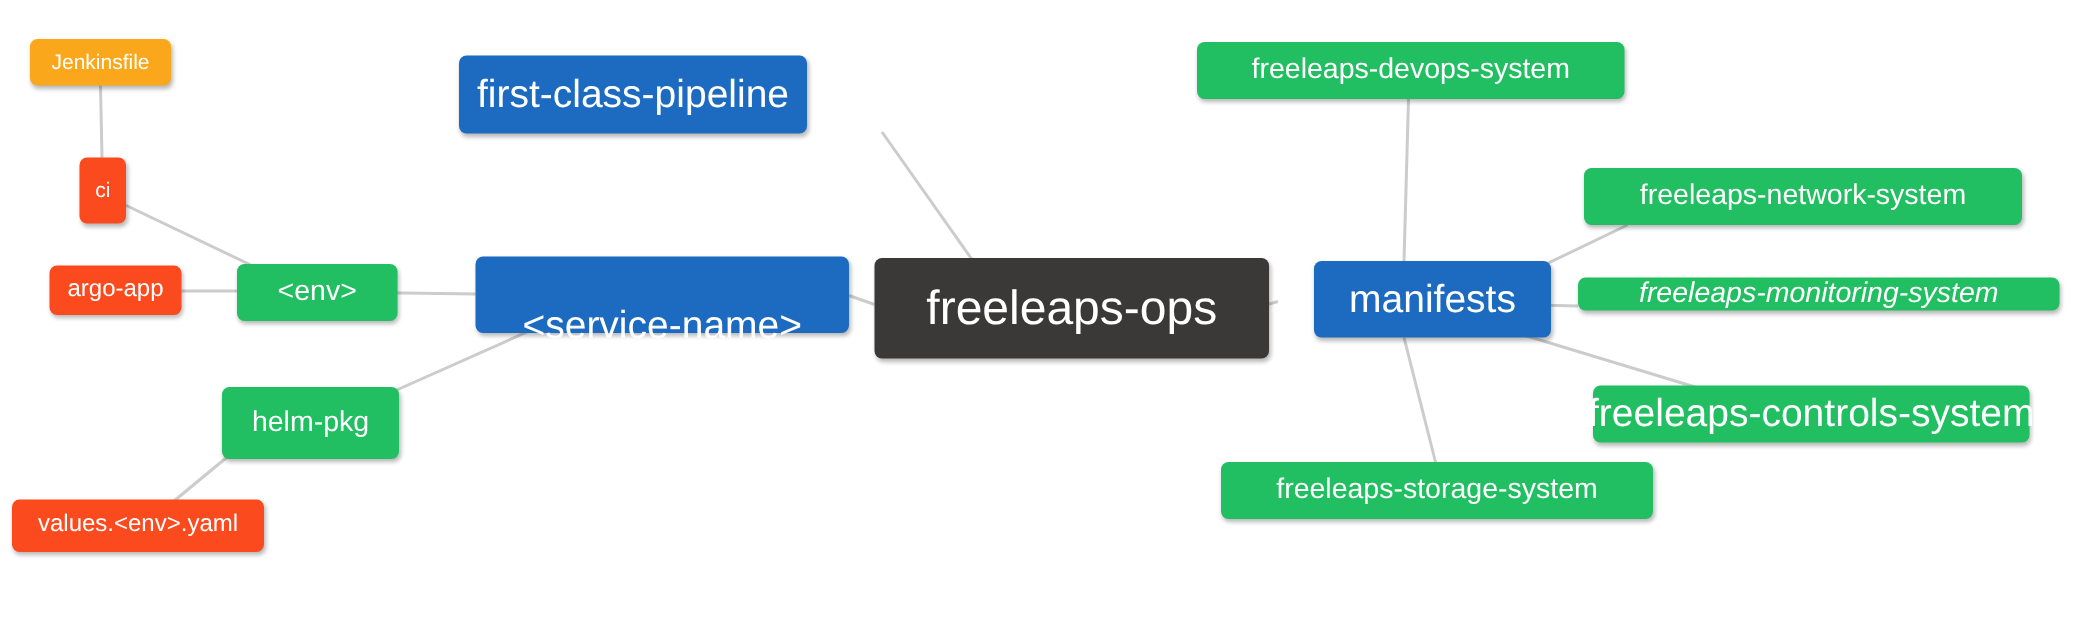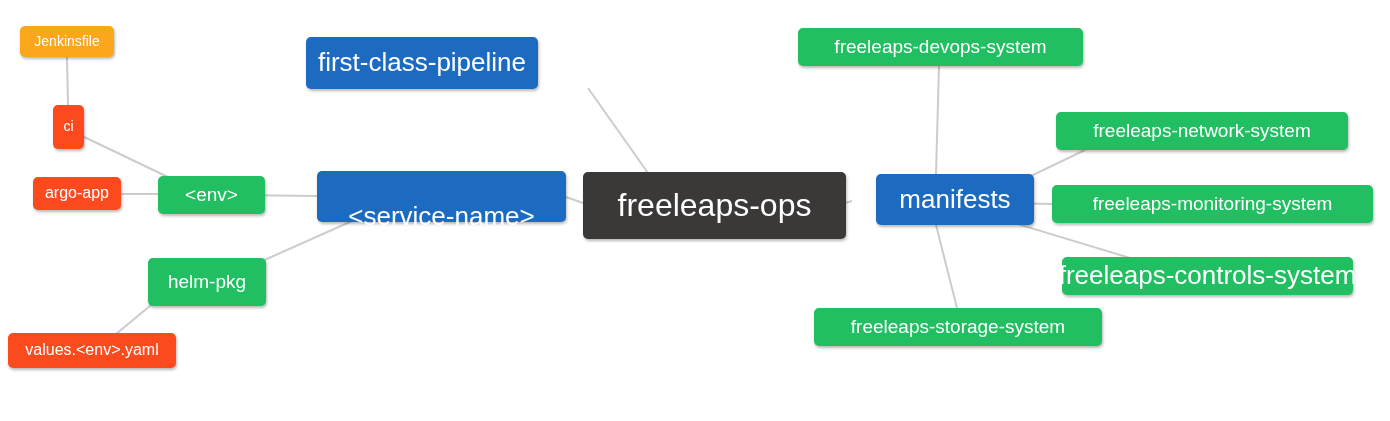--- a/index.html
+++ b/index.html
@@ -89,21 +89,21 @@
       </div>
       <div class="node" style="left: 852px; top: 174px; width: 158px; height: 51px; background: rgb(28, 107, 192); margin-left: 24px;">
         <span style="font-size: 26px;">manifests</span>
       </div>
       <div class="node" style="left: 798px; top: 28px; width: 285px; height: 38px; background: rgb(33, 191, 97);">
         <span style="font-size: 19px;">freeleaps-devops-system</span>
       </div>
       <div class="node" style="left: 1056px; top: 112px; width: 292px; height: 38px; background: rgb(33, 191, 97);">
         <span style="font-size: 19px;">freeleaps-network-system</span>
       </div>
-      <div class="node" style="left: 1052px; top: 185px; width: 321px; height: 38px; background: rgb(33, 191, 97);">
+      <div class="node" style="left: 1052px; top: 185px; width: 321px; height: 22px; background: rgb(33, 191, 97); font-style: italic;">
         <span style="font-size: 19px;">freeleaps-monitoring-system</span>
       </div>
       <div class="node" style="left: 1062px; top: 257px; width: 291px; height: 38px; background: rgb(33, 191, 97);">
         <span style="font-size: 26px;">freeleaps-controls-system</span>
       </div>
       <div class="node" style="left: 814px; top: 308px; width: 288px; height: 38px; background: rgb(33, 191, 97);">
         <span style="font-size: 19px; text-align: center;">freeleaps-storage-system</span>
       </div>
     </div>
 </div>

